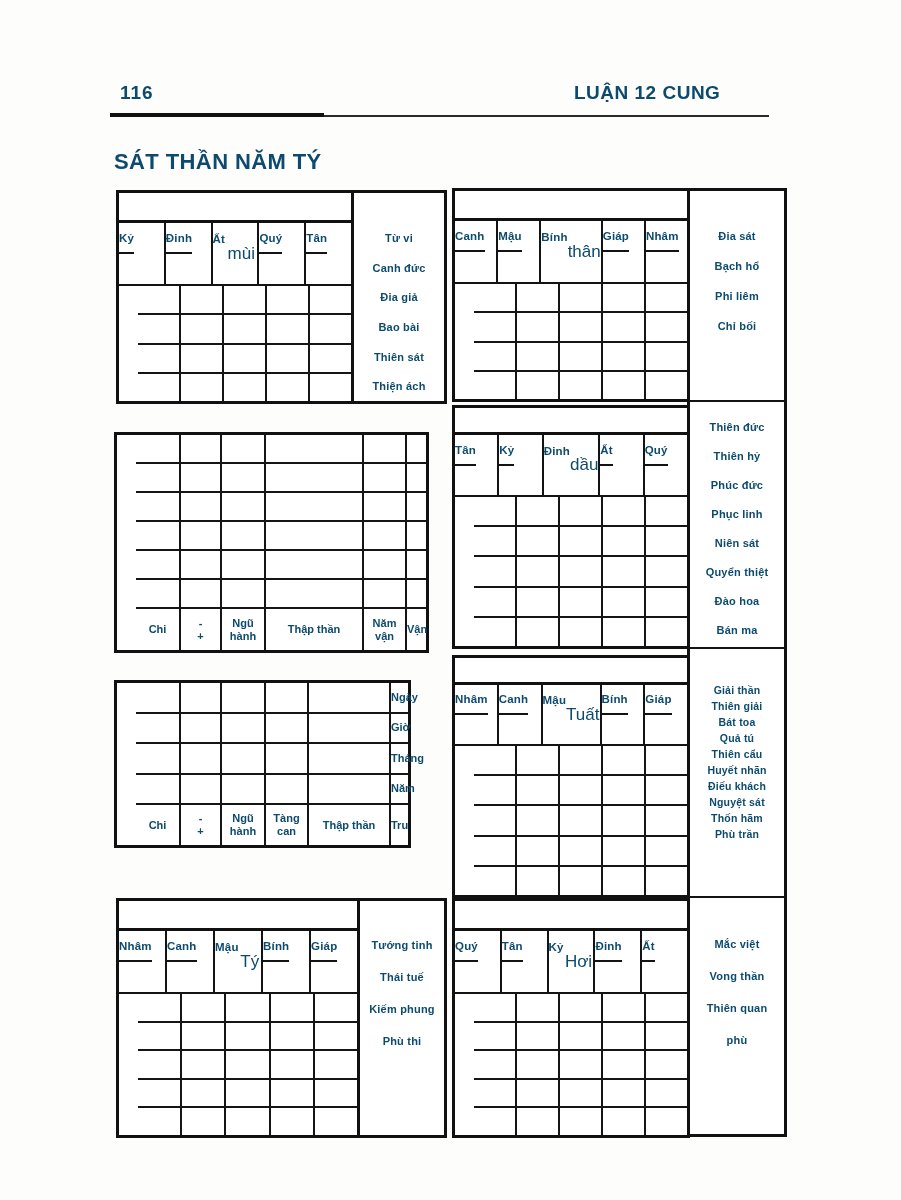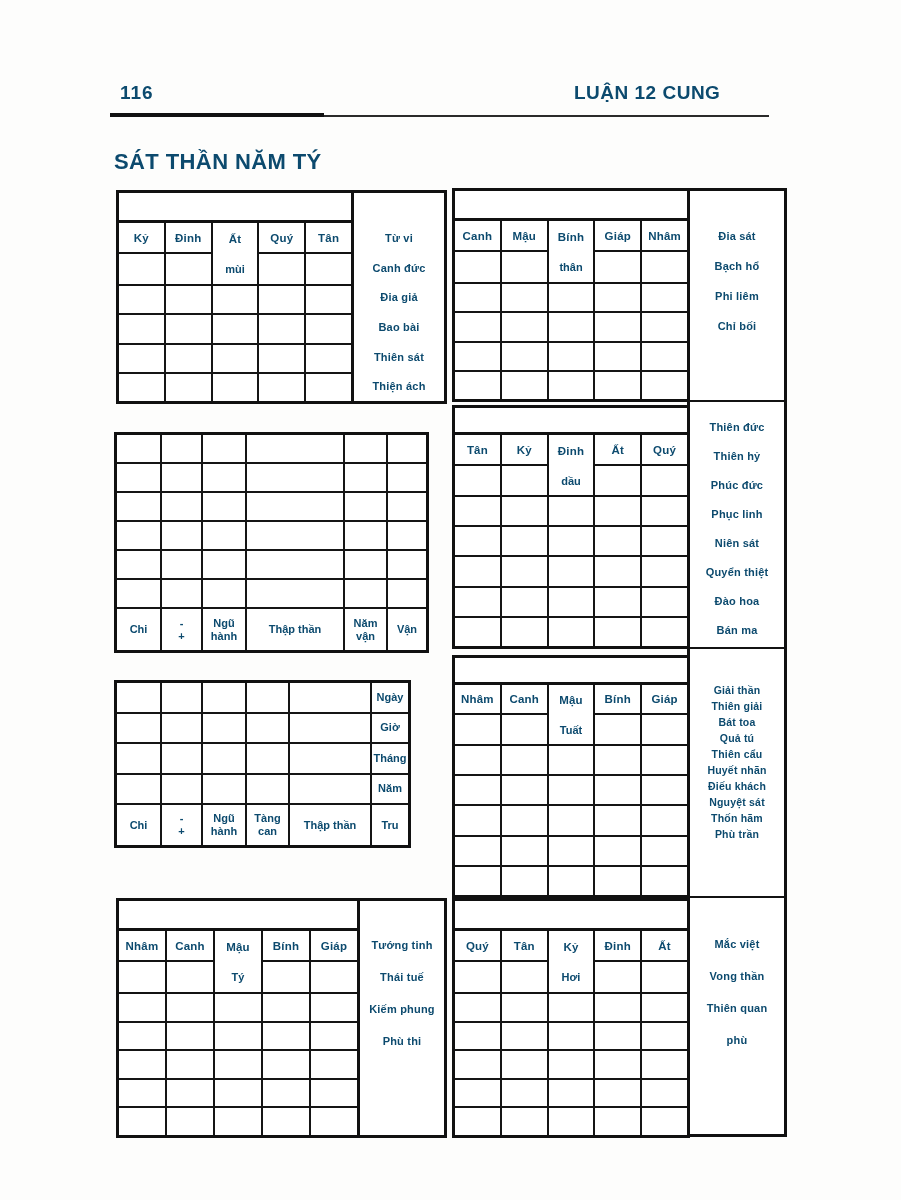--- a/index.html
+++ b/index.html
@@ -12,27 +12,27 @@
   .pagenum{left:120px;top:82px;font-size:19px;font-weight:700;letter-spacing:1px;}
   .headright{left:574px;top:82px;font-size:19px;font-weight:700;letter-spacing:.5px;}
   .rule{left:110px;top:115px;width:659px;height:2px;background:#2a2a2a;}
   .rulethick{left:110px;top:113px;width:214px;height:4px;background:#111;}
   .doctitle{left:114px;top:149px;font-size:22px;font-weight:700;letter-spacing:.4px;}
 
   
   .tbl{position:absolute;border:3px solid #111;background:#fff;display:flex;flex-direction:column;}
   .blank{flex:none;border-bottom:3px solid #111;}
   .hblock{flex:none;display:flex;border-bottom:2px solid #131313;height:63px;}
-  .hcol{flex:1;display:flex;flex-direction:column;border-right:2px solid #131313;}
+  .hcol{flex:1;display:flex;border-right:2px solid #131313;}
   .hcol:last-child{border-right:none;}
   .hcol .top{height:31px;border-bottom:2px solid #131313;display:flex;align-items:center;justify-content:center;
              font-size:11.5px;font-weight:700;letter-spacing:.2px;}
   .hcol.m .top{border-bottom:none;}
-  .hcol .bot{flex:1;display:flex;align-items:center;justify-content:center;font-size:11px;font-weight:700;}
-  .r{display:flex;flex:1;border-bottom:2px solid #151515;}
+  .hcol .bot{flex:1;display:flex;align-items:center;justify-content:center;font-size:17px;font-weight:400;}
+  .r{display:flex;flex:1;border-bottom:2px solid #151515;margin-left:19px;}
   .r:last-child{border-bottom:none;}
   .r > i, .r > b{display:flex;align-items:center;justify-content:center;border-right:2px solid #151515;
                  font-style:normal;font-size:11px;font-weight:600;text-align:center;line-height:1.15;
                  white-space:pre-line;}
   .r > *:last-child{border-right:none;}
   .c5 .r > i{flex:1;}
   .fr{flex:none;}
 
   
   .tA{left:116px;top:190px;width:238px;height:214px;} .tA .blank{height:30px;}

